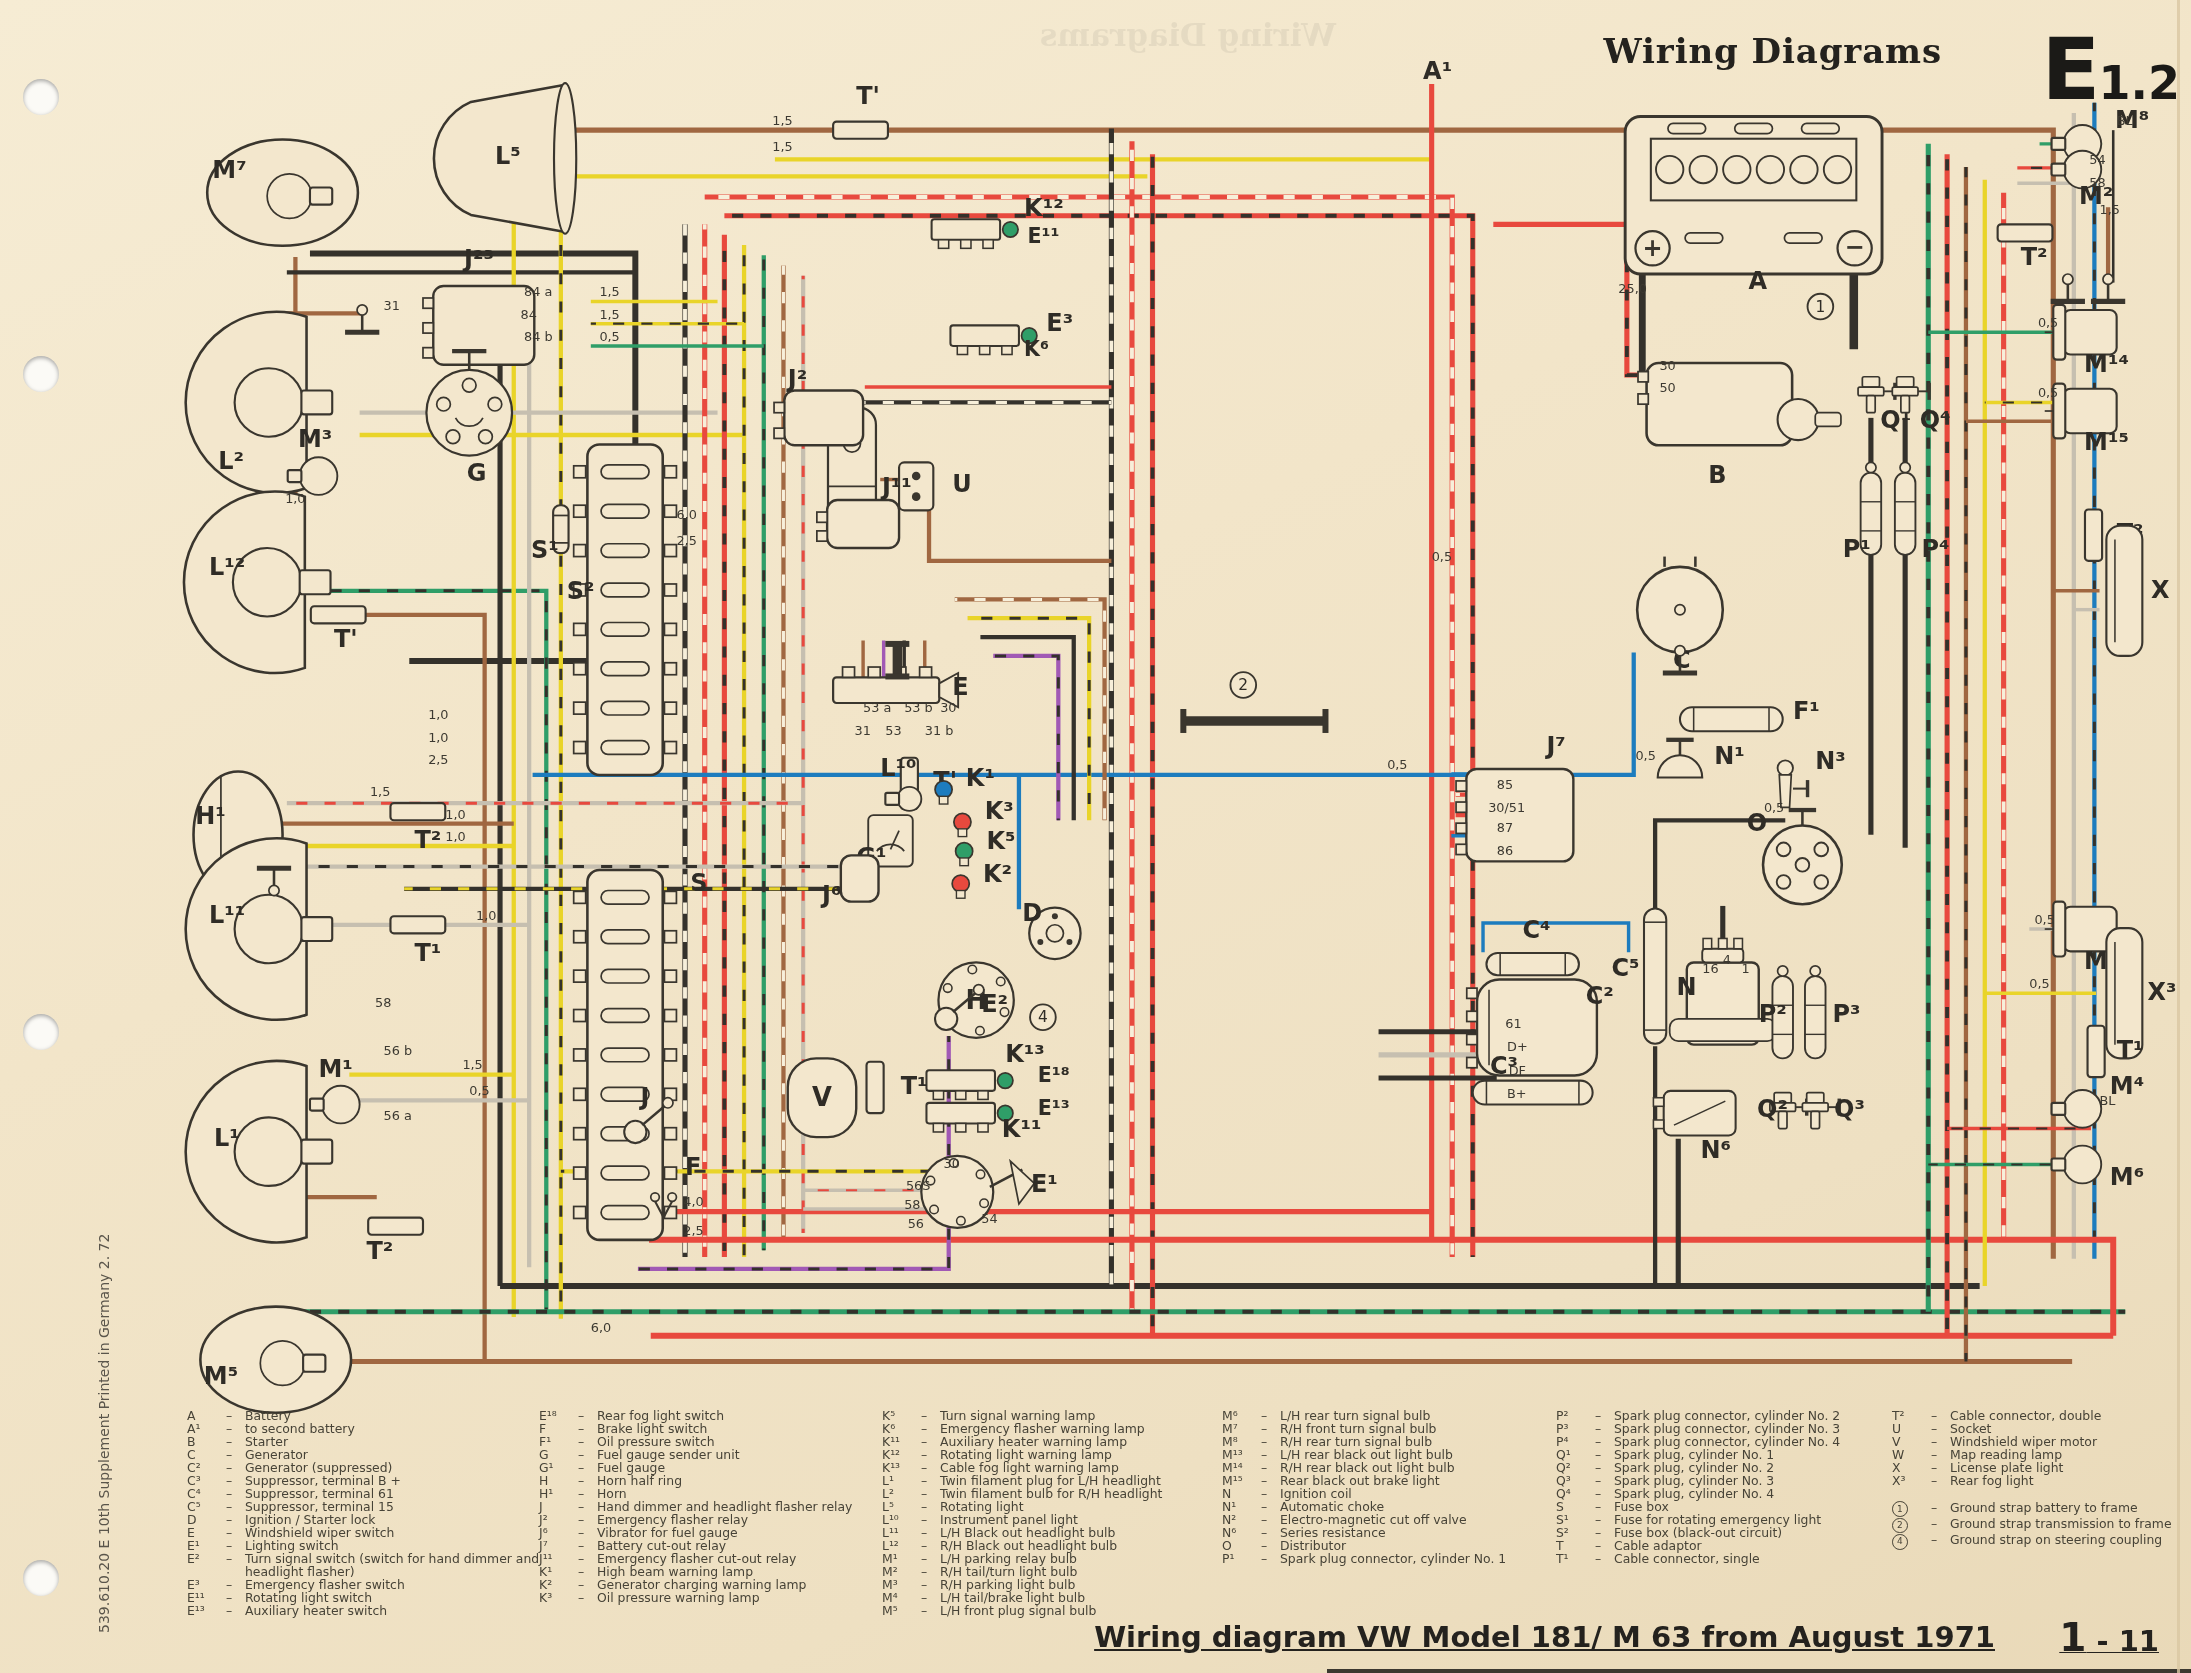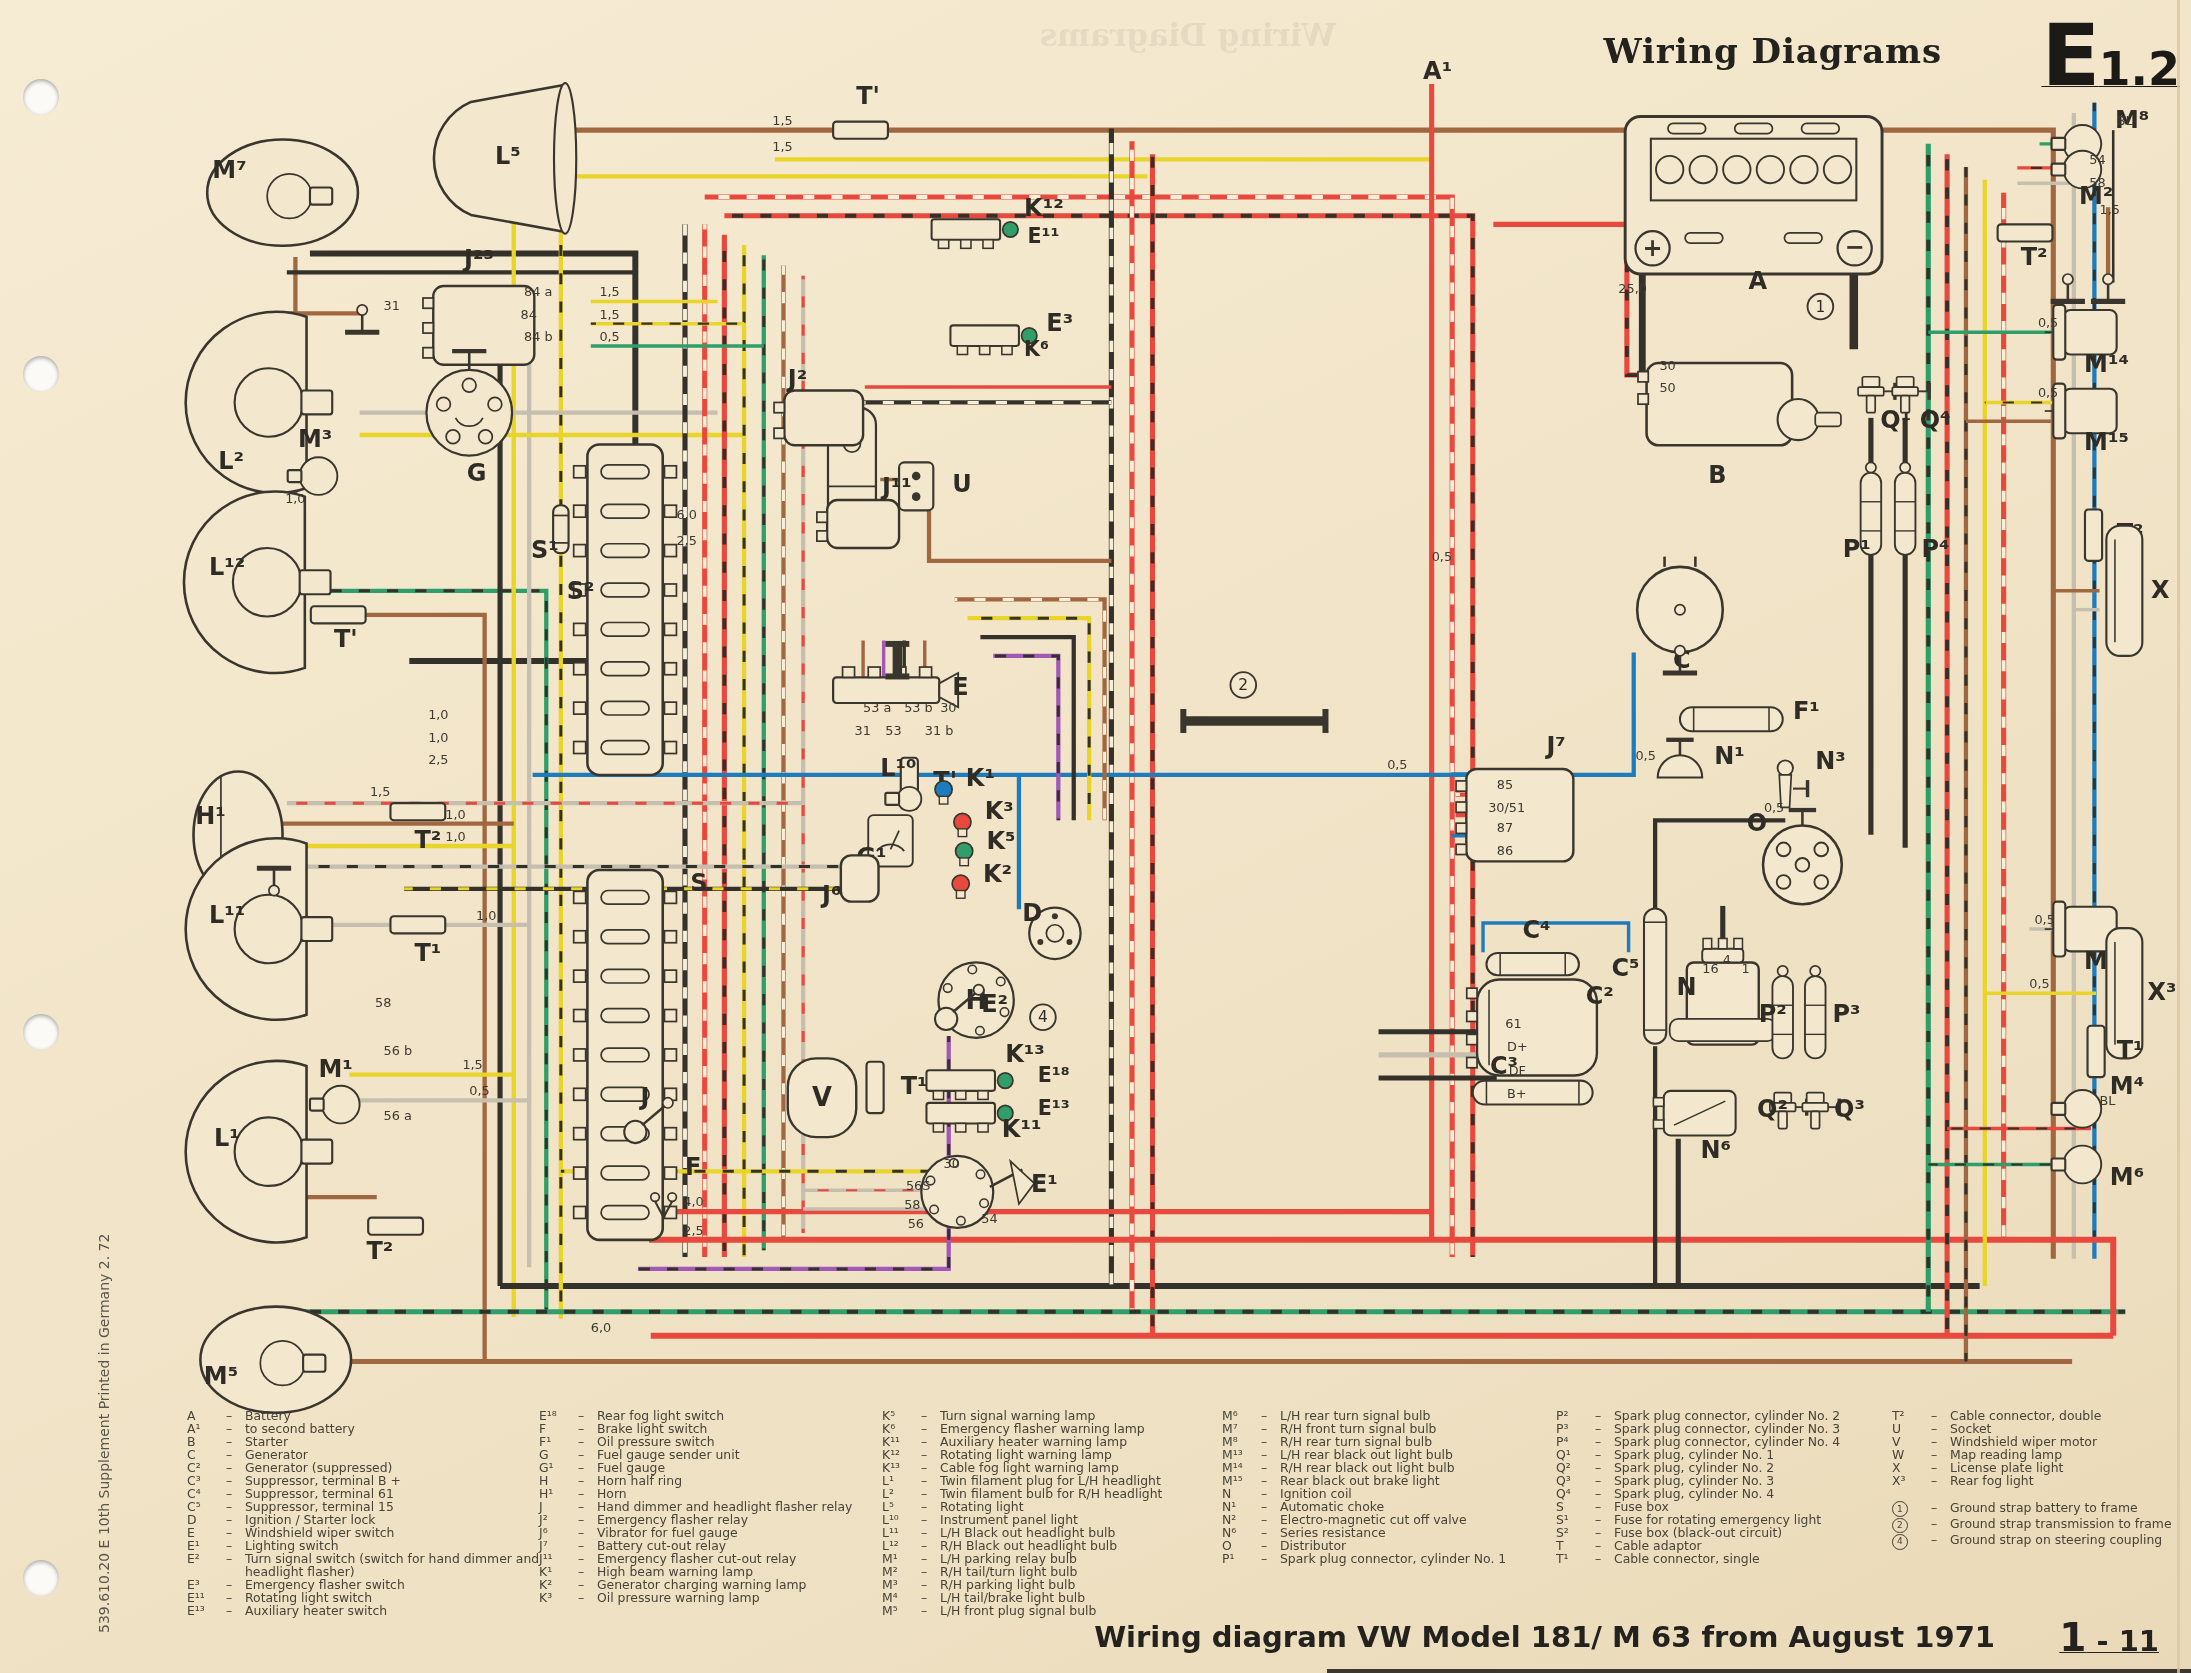--- a/index.html
+++ b/index.html
@@ -5,38 +5,38 @@
   html,body{margin:0;padding:0;background:#888;}
   #page{position:relative;width:2192px;height:1674px;overflow:hidden;
         background:linear-gradient(155deg,#f6ecd4 0%,#f2e5c9 40%,#eee0c2 75%,#e9d9b8 100%);
         font-family:"DejaVu Sans","Liberation Sans",sans-serif;color:#3a362e;}
   .hole{position:absolute;left:23px;width:36px;height:36px;border-radius:50%;
         background:#fbfaf6;box-shadow:inset 0 1.7px 4.3px rgba(0,0,0,.35);}
   #ghost{position:absolute;left:822px;top:17px;width:514px;opacity:.07;
          transform:scaleX(-1);font:bold 31px "DejaVu Serif",serif;color:#333;}
   #hdr-title{position:absolute;right:250px;top:31px;
              font:bold 34px "DejaVu Serif",serif;letter-spacing:0.9px;color:#24221e;}
-  #tab{position:absolute;right:12px;top:5px;color:#1b1a17;white-space:nowrap;text-decoration:underline;}
+  #tab{position:absolute;right:12px;top:19px;color:#1b1a17;white-space:nowrap;}
   #tab .big{font:bold 86px "DejaVu Sans",sans-serif;letter-spacing:-1.7px;}
   #tab .small{font:bold 46px "DejaVu Sans",sans-serif;}
   #diagram-svg{position:absolute;left:0;top:0;}
   #legend{position:absolute;left:0;top:1409px;width:2192px;font-size:12.4px;
           line-height:13px;color:#474337;}
   .lcol{position:absolute;top:0;}
   .lrow{display:flex;align-items:flex-start;}
   .lrow.gap{margin-top:13.7px;}
   .lc{width:39px;flex:none;white-space:nowrap;}
   .ldash{width:19px;flex:none;text-align:left;}
   .lt{flex:1;}
   .circnum{display:inline-flex;justify-content:center;align-items:center;
            width:13.7px;height:13.7px;border:1.2px solid #474337;border-radius:50%;
            font-size:9px;line-height:1;}
   #side-note{position:absolute;left:96px;top:1633px;transform:rotate(-90deg);
              transform-origin:left top;font-size:14px;color:#5a554b;white-space:nowrap;}
-  #footer{position:absolute;right:197px;top:1620px;font:bold 29px "DejaVu Sans",sans-serif;color:#24221e;}
+  #footer{position:absolute;right:197px;top:1620px;font:bold 29px "DejaVu Sans",sans-serif;color:#24221e;text-decoration:underline;}
   #pageno{position:absolute;right:33px;top:1615px;color:#24221e;white-space:nowrap;text-decoration:underline;}
   #pageno .p1{font:bold 39px "DejaVu Sans",sans-serif;}
   #pageno .p2{font:bold 29px "DejaVu Sans",sans-serif;}
   #bottom-strip{position:absolute;left:1327px;right:0;bottom:0;height:5.1px;background:#1d1b17;opacity:.85;}
   #edge-shadow{position:absolute;right:12px;top:0;bottom:0;width:2.6px;background:#d9c7a2;opacity:.8;}
 </style>
 </head>
 <body>
 
 <div id="page">

